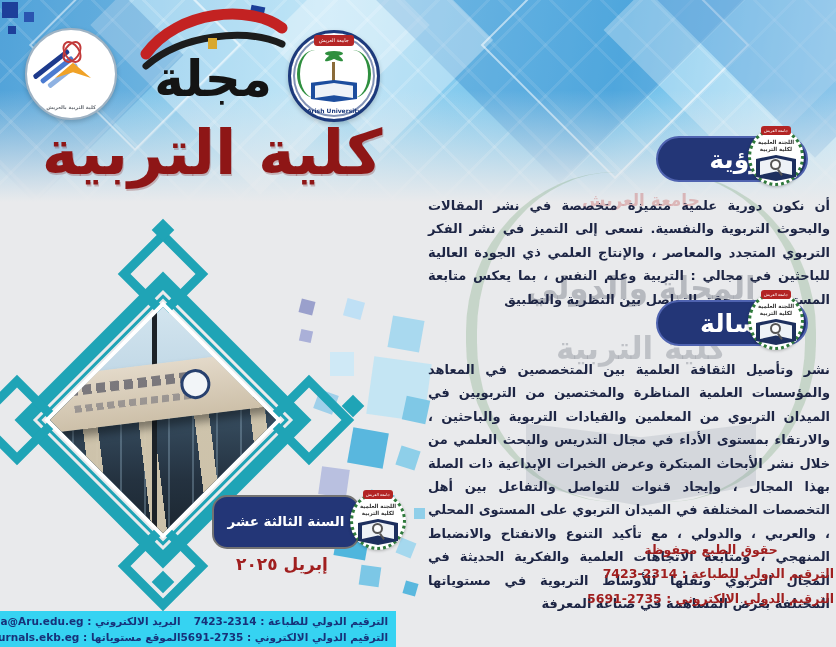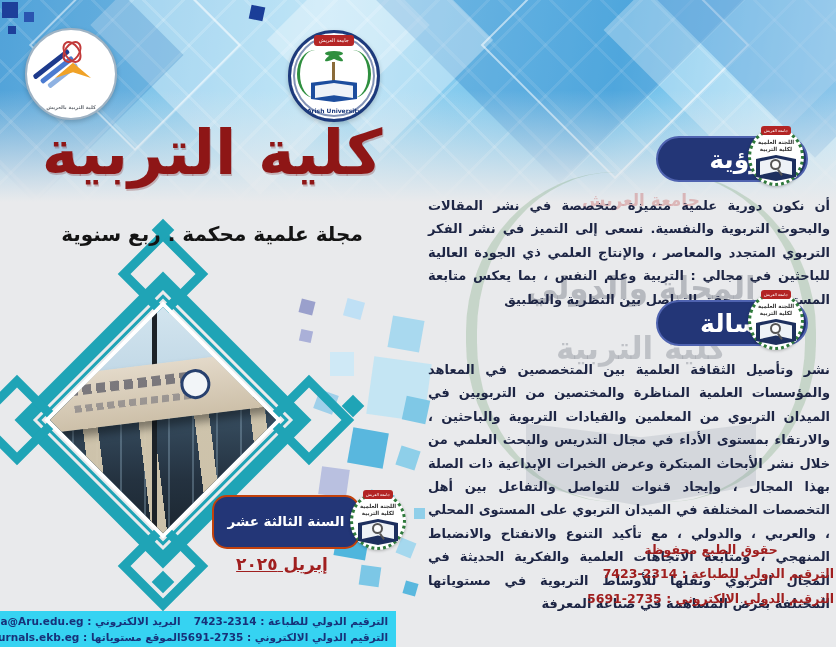--- a/index.html
+++ b/index.html
@@ -122,25 +122,25 @@
     background:repeating-linear-gradient(90deg,#5a5a66 0 9px, transparent 9px 14px); }
   .photo .sg2 { position:absolute; left:40px; top:32px; width:120px; height:7px; opacity:.55;
     background:repeating-linear-gradient(90deg,#6b6b76 0 7px, transparent 7px 11px); }
   .photo .slogo { position:absolute; left:148px; top:10px; width:30px; height:30px; border-radius:50%;
     background:#f2f5f8; border:3px solid #27406e; }
   .photo .pillars { position:absolute; left:-15px; top:108px; width:262px; height:122px; transform:rotate(-7deg);
     background:repeating-linear-gradient(90deg, rgba(214,202,176,.95) 0 15px, rgba(214,202,176,0) 15px 56px); }
 
   
   .issue-badge { position:absolute; left:212px; top:495px; width:148px; height:54px; z-index:5;
-    background:#233677; border:2px solid #c2410c; border-radius:15px;
+    background:#233677; border:2px solid #737373; border-radius:15px;
     color:#fff; font-weight:bold; font-size:13.5px; line-height:1.75; text-align:center;
     display:flex; flex-direction:column; justify-content:center; }
   .issue-date { position:absolute; left:222px; top:554px; width:120px; z-index:5; text-align:center;
-    font-size:17px; font-weight:bold; color:#a01f1f;text-decoration:underline; }
+    font-size:17px; font-weight:bold; color:#a01f1f; }
   .issue-part { position:absolute; left:214px; top:580px; width:136px; z-index:5; text-align:center;
     font-size:16px; font-weight:bold; color:#a01f1f; }
 
   
   .mini-logo { position:absolute; width:60px; height:64px; z-index:6; }
   .mini-logo .circ { position:absolute; left:2px; top:2px; width:56px; height:58px; border-radius:50%;
     background:#fff; border:3px dotted #2f7a3c; box-shadow:0 1px 3px rgba(0,0,0,.25); }
   .mini-logo .banner { position:absolute; left:15px; top:0; width:30px; height:9px; background:#b32424; border-radius:3px;
     color:#fff; font-size:4px; line-height:9px; text-align:center; overflow:hidden; }
   .mini-logo .t1 { position:absolute; left:0; top:13px; width:100%; text-align:center; font-size:5.5px; color:#333; font-weight:bold; }
@@ -234,37 +234,44 @@
         <i class="s3"></i>
       </div>
     <div class="obook"></div>
     <div class="atom">
         <i class="a1"></i>
         <i class="a2"></i>
       </div>
     <div class="ftxt">كلية التربية بالعريش</div>
   </div>
 
+  <div class="masthead">
+    <svg width="150" height="70" viewBox="0 0 150 70">
+      <path d="M8,52 C40,8 112,2 144,26" fill="none" stroke="#c32222" stroke-width="11" stroke-linecap="round"></path>
+      <path d="M8,64 C44,32 108,26 144,42" fill="none" stroke="#1c1c1c" stroke-width="7" stroke-linecap="round"></path>
+      <rect x="70" y="36" width="9" height="11" fill="#d9a82f"></rect>
+    </svg>
+    <div class="word">مجلة</div>
+  </div>
 
   <div class="circle-logo uni-logo">
     <div class="circ"></div>
     <div class="banner">جامعة العريش</div>
     <div class="ll"></div>
     <div class="lr"></div>
     <span class="frond f1"></span>
     <span class="frond f2"></span>
       <span class="frond f3"></span>
     <div class="trunk"></div>
     <div class="ubook"></div>
     <div class="upage"></div>
     <div class="uen">Arish University</div>
   </div>
 
   <div class="main-title rtl">كلية التربية</div>
-  <div class="subtitle rtl">مجلة علمية محكمة . ربع سنوية</div>
 
   <div class="frames">
     <div class="fr fr-outer"></div>
       <div class="fr fr-mid"></div>
     <div class="fr fr-n"></div>
       <div class="fr fr-s"></div>
       <div class="fr fr-w"></div>
       <div class="fr fr-e"></div>
     <div class="fr fr-dot fd1"></div>
       <div class="fr fr-dot fd2"></div>

